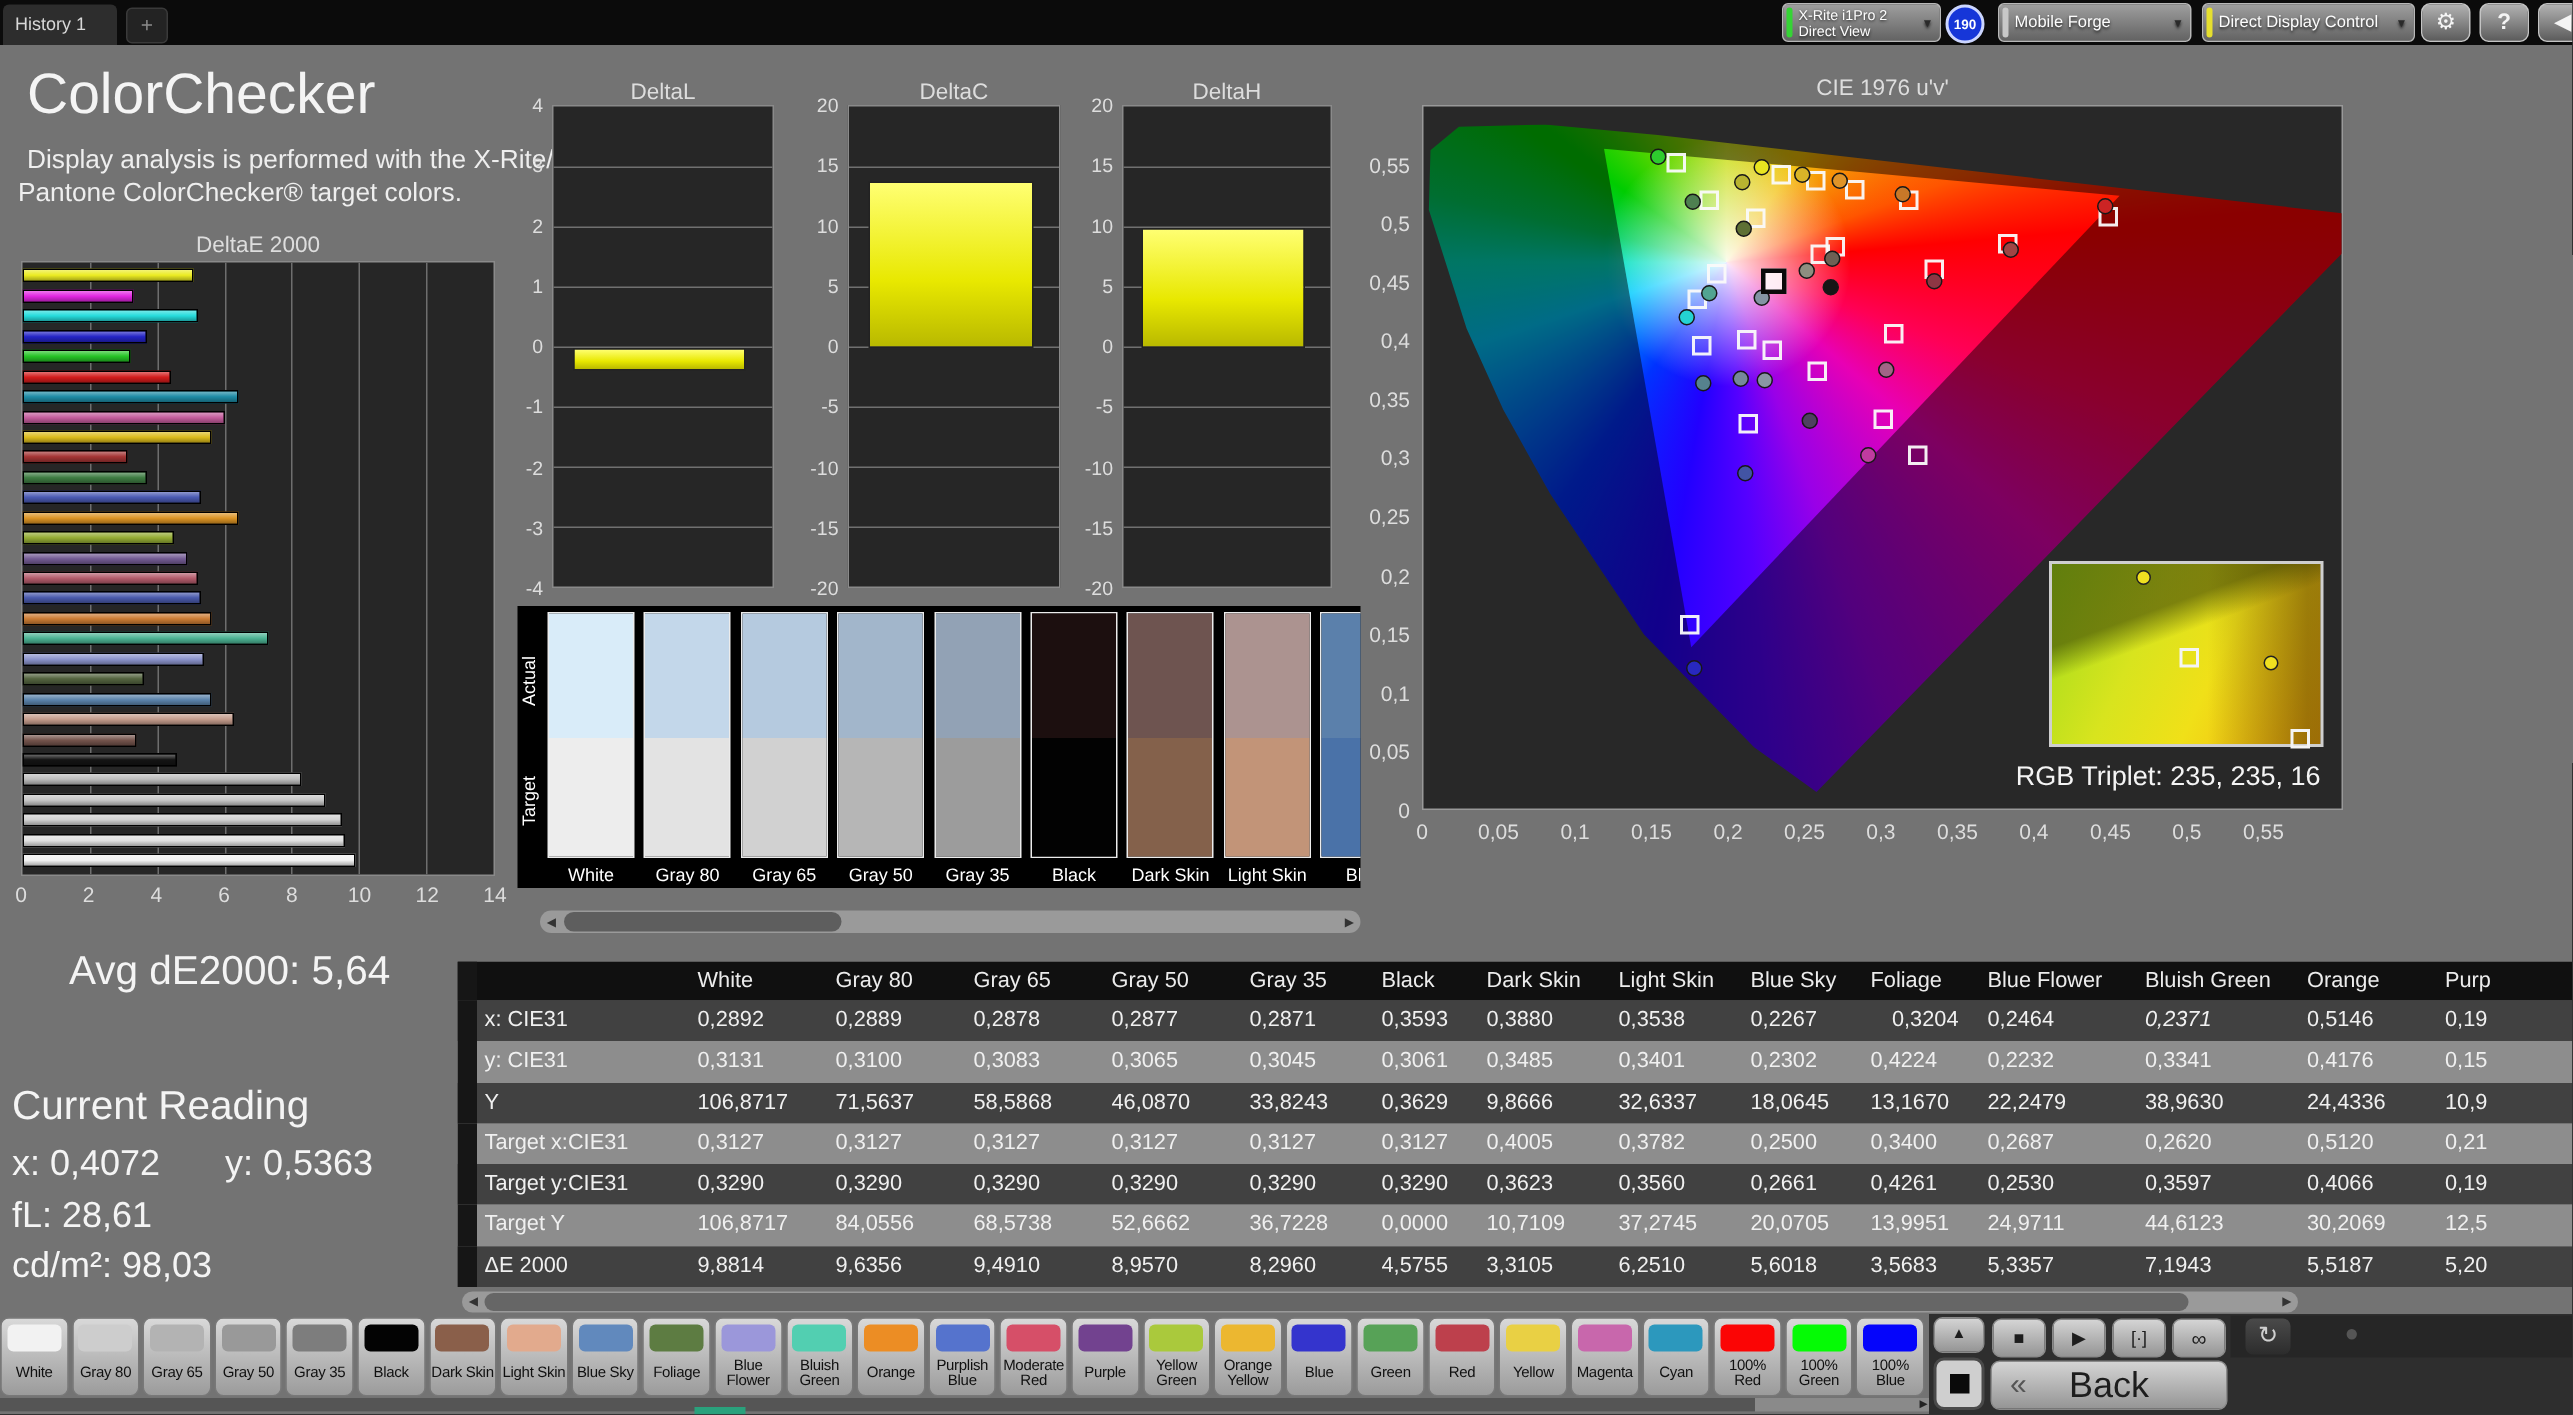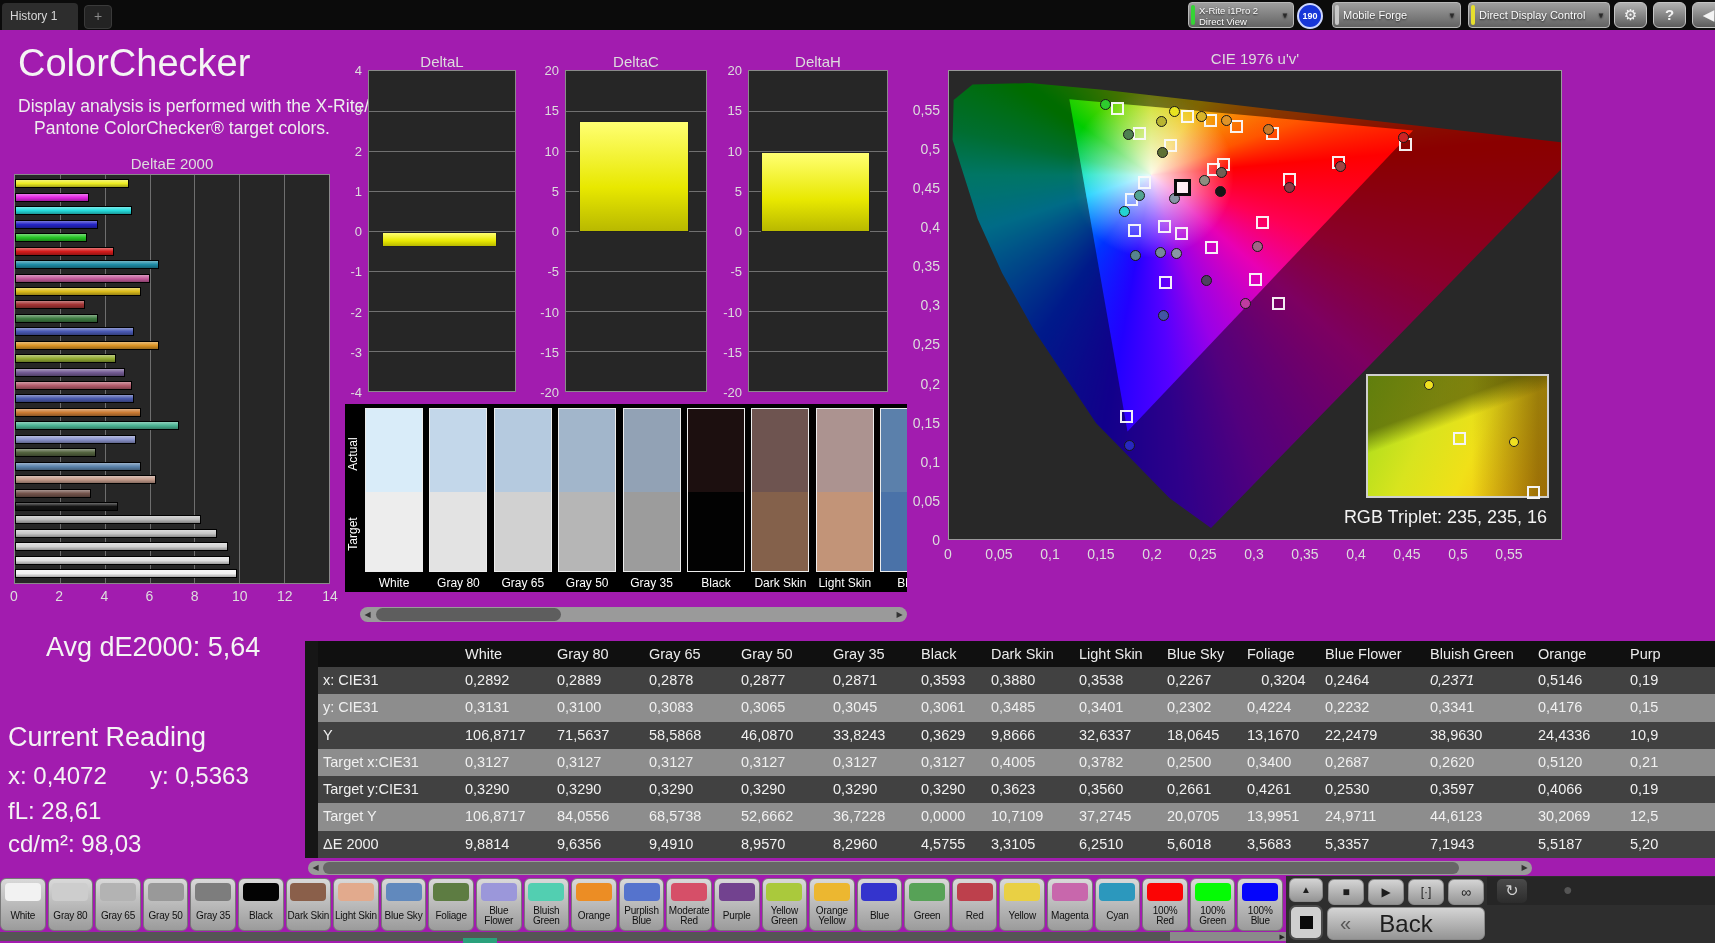--- a/index.html
+++ b/index.html
@@ -1,16 +1,16 @@
 <!DOCTYPE html>
 <html><head>
 <meta charset="utf-8">
 <style>
   html,body{margin:0;padding:0;background:#000;}
-  #app{position:relative;width:1715px;height:943px;background:#a21caf;overflow:hidden;
+  #app{position:relative;width:1715px;height:943px;background:#737373;overflow:hidden;
        font-family:"Liberation Sans",sans-serif;color:#f0f0f0;}
   
   #topbar{position:absolute;left:0;top:0;width:1715px;height:30px;background:#0b0b0b;}
   #tab{position:absolute;left:2px;top:3px;width:76px;height:27px;background:#2d2d2d;
        border-radius:4px 4px 0 0;font-size:12px;color:#d8d8d8;line-height:27px;padding-left:8px;box-sizing:border-box;}
   #newtab{position:absolute;left:84px;top:5px;width:26px;height:22px;background:#232323;border:1px solid #3a3a3a;
        border-radius:4px;color:#8a8a8a;text-align:center;line-height:20px;font-size:14px;}
   .dd{position:absolute;top:2px;height:26px;background:linear-gradient(#9e9e9e,#636363);
       border:1px solid #b8b8b8;border-radius:4px;box-sizing:border-box;color:#fdfdfd;text-shadow:0 1px 2px #222;}
   .dd .stripe{position:absolute;left:2px;top:2px;bottom:2px;width:4px;border-radius:2px;}
@@ -24,21 +24,21 @@
   #badge{position:absolute;left:1297px;top:3px;width:22px;height:22px;border-radius:50%;
          background:#1636d8;border:2px solid #ccd6ff;color:#fff;font-size:9px;font-weight:bold;
          text-align:center;line-height:22px;}
   .tbtn{position:absolute;top:2px;width:33px;height:26px;background:linear-gradient(#b2b2b2,#5c5c5c);
         border:1px solid #c4c4c4;border-radius:6px;box-sizing:border-box;color:#f4f4f4;
         text-align:center;line-height:24px;font-size:15px;}
   #btn-settings{left:1614px;} #btn-help{left:1653px;font-weight:bold;} #btn-collapse{left:1692px;}
   
   #title{position:absolute;left:18px;top:42px;font-size:38px;color:#f4f4f4;}
   #desc1{position:absolute;left:18px;top:96px;font-size:17.5px;color:#eee;}
-  #desc2{position:absolute;left:34px;top:118px;font-size:17.5px;color:#eee;}
+  #desc2{position:absolute;left:12px;top:118px;font-size:17.5px;color:#eee;}
   
   #de-title{position:absolute;left:14px;top:155px;width:316px;text-align:center;font-size:15px;color:#ddd;}
   #de-plot{position:absolute;left:14px;top:174px;width:316px;height:410px;background:#262626;
            border:1px solid #8a8a8a;box-sizing:border-box;overflow:hidden;}
   .de-grid{position:absolute;top:0;bottom:0;width:1px;background:#6e6e6e;}
   #de-bars{position:absolute;left:0;top:0;width:100%;height:100%;display:flex;flex-direction:column;
            justify-content:space-evenly;}
   .de-bar{height:9px;border:1px solid #000;box-sizing:border-box;}
   #de-ticks{position:absolute;left:14px;top:588px;width:316px;height:16px;}
   .de-tick{position:absolute;transform:translateX(-50%);font-size:14px;color:#ddd;}

